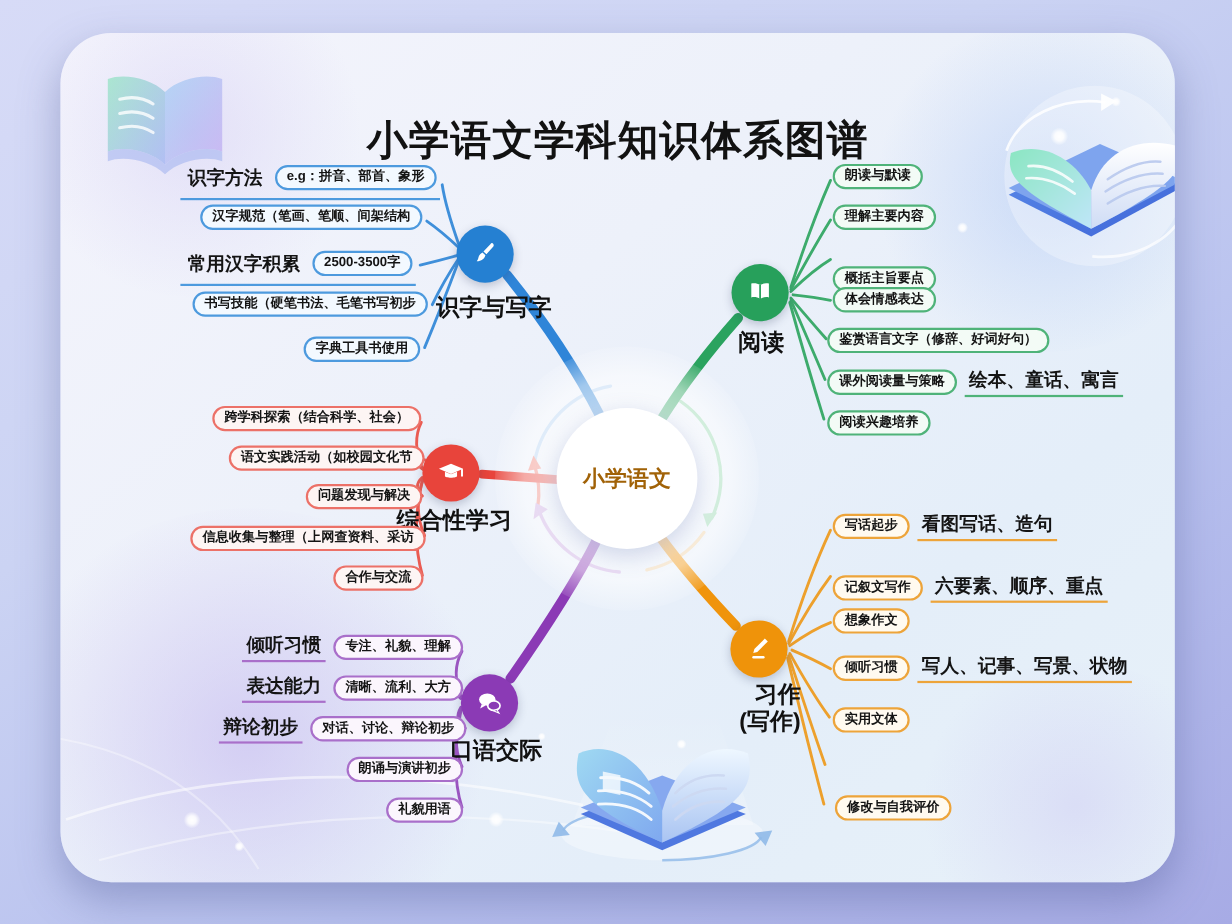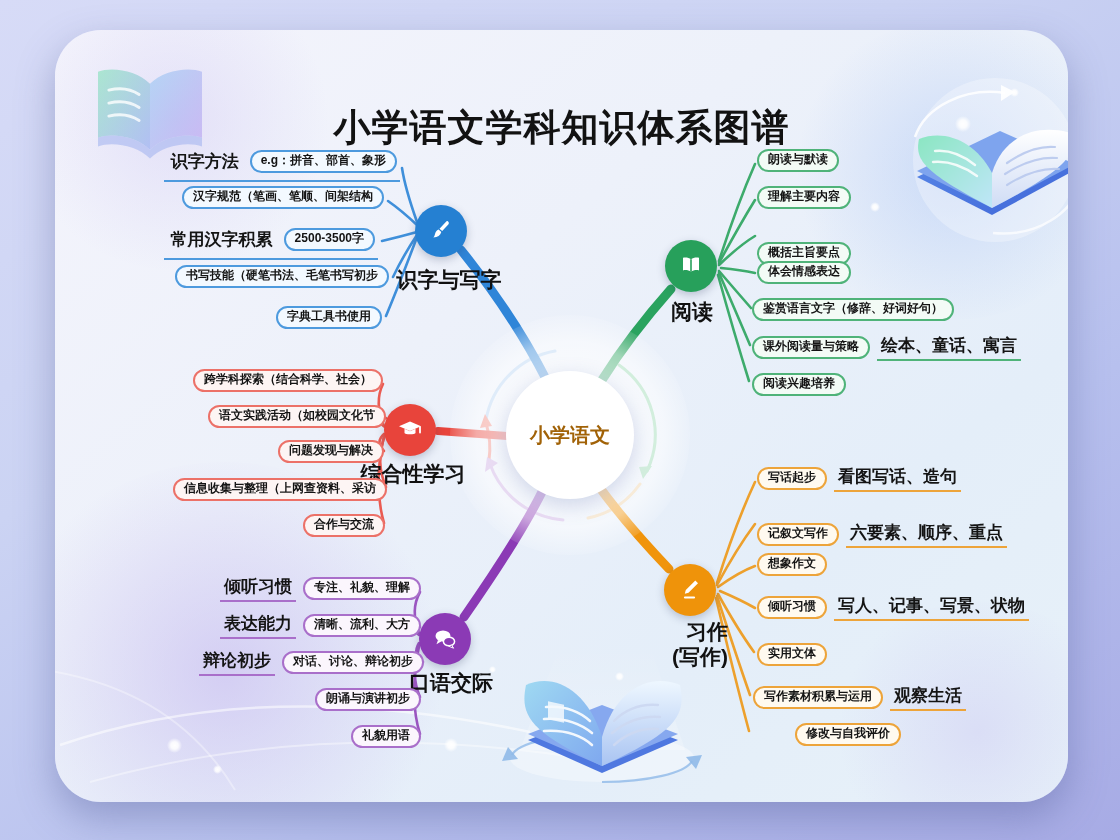--- a/index.html
+++ b/index.html
@@ -374,21 +374,17 @@
   <div class="row" style="left:702px;top:519px">
     <span class="bubble bb-orange">想象作文</span>
   </div>
   <div class="row" style="left:702px;top:562px">
     <span class="bubble bb-orange">倾听习惯</span>
     <span class="note u e-orange">写人、记事、写景、状物</span>
   </div>
   <div class="row" style="left:702px;top:609px">
     <span class="bubble bb-orange">实用文体</span>
   </div>
-  <div class="row" style="left:698px;top:652px">
-    <span class="bubble bb-orange">写作素材积累与运用</span>
-    <span class="note u e-orange">观察生活</span>
-  </div>
-  <div class="row" style="left:740px;top:689px">
+  <div class="row" style="left:704px;top:689px">
     <span class="bubble bb-orange">修改与自我评价</span>
   </div>
 
 </div>
 
 </body></html>

